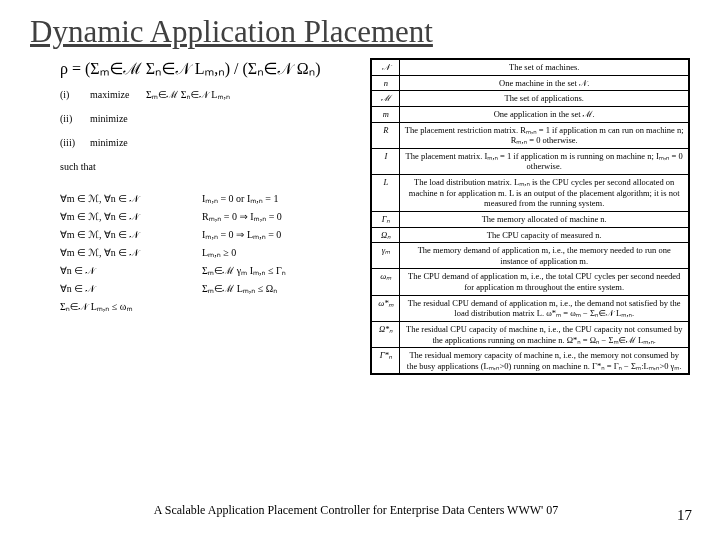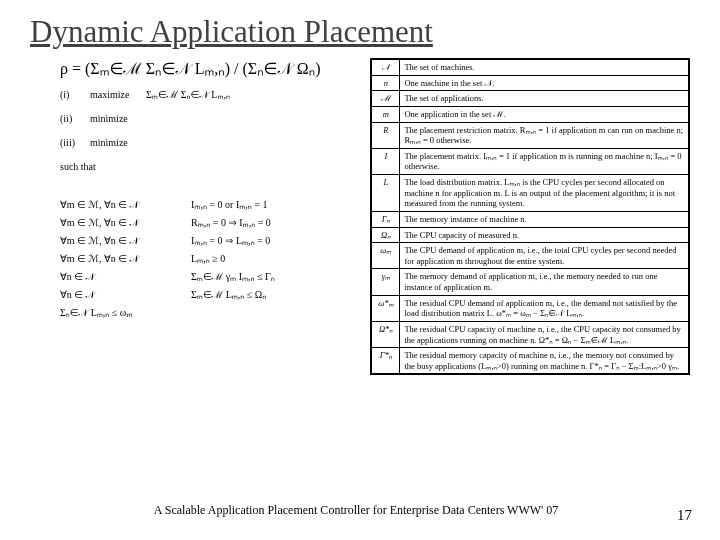--- a/index.html
+++ b/index.html
@@ -21,39 +21,40 @@
   .content {
     display: flex;
     padding: 0 30px 0 60px;
     gap: 8px;
   }
   .left {
     flex: 0 0 48%;
     font-size: 10px;
     line-height: 1.4;
   }
-  .left .block { margin-bottom: 24px; }
+  .left .block { margin-bottom: 18px; }
   .left .rho { font-size: 16px; margin-bottom: 8px; }
   .left .obj { display:flex; align-items:center; gap:8px; margin:6px 0 10px; }
   .left .obj .num { width:22px; }
   .left .obj .verb { width:48px; }
   .left .constraints { margin-top:4px; }
-  .left .cons { display:flex; gap:1px; margin:4px 0; }
+  .left .cons { display:flex; gap:12px; margin:4px 0; }
   .left .cons .q { width:130px; }
   .right {
     flex: 1;
     border: 1px solid #000;
   }
   .right table { border-collapse: collapse; width:100%; }
   .right td {
     border: 1px solid #000;
     font-size: 8.5px;
     line-height: 1.25;
     padding: 2px 4px;
     vertical-align: top;
+    text-align: center;
   }
   .right td.sym { width: 28px; text-align:center; font-style: italic; }
   .caption {
     position:absolute;
     bottom: 22px;
     left: 0; right:8px;
     text-align:center;
     font-size: 12px;
   }
   .pagenum {
@@ -145,33 +146,33 @@
           <tr>
             <td class="sym">I</td>
             <td>The placement matrix. Iₘ,ₙ = 1 if application m is running on machine n; Iₘ,ₙ = 0 otherwise.</td>
           </tr>
           <tr>
             <td class="sym">L</td>
             <td>The load distribution matrix. Lₘ,ₙ is the CPU cycles per second allocated on machine n for application m. L is an output of the placement algorithm; it is not measured from the running system.</td>
           </tr>
           <tr>
             <td class="sym">Γₙ</td>
-            <td>The memory instance of machine n.</td>
+            <td>The memory allocated of machine n.</td>
           </tr>
           <tr>
             <td class="sym">Ωₙ</td>
             <td>The CPU capacity of measured n.</td>
           </tr>
           <tr>
+            <td class="sym">γₘ</td>
+            <td>The memory demand of application m, i.e., the memory needed to run one instance of application m.</td>
+          </tr>
+          <tr>
             <td class="sym">ωₘ</td>
             <td>The CPU demand of application m, i.e., the total CPU cycles per second needed for application m throughout the entire system.</td>
-          </tr>
-          <tr>
-            <td class="sym">γₘ</td>
-            <td>The memory demand of application m, i.e., the memory needed to run one instance of application m.</td>
           </tr>
           <tr>
             <td class="sym">ω*ₘ</td>
             <td>The residual CPU demand of application m, i.e., the demand not satisfied by the load distribution matrix L. ω*ₘ = ωₘ − Σₙ∈𝒩 Lₘ,ₙ.</td>
           </tr>
           <tr>
             <td class="sym">Ω*ₙ</td>
             <td>The residual CPU capacity of machine n, i.e., the CPU capacity not consumed by the applications running on machine n. Ω*ₙ = Ωₙ − Σₘ∈ℳ Lₘ,ₙ.</td>
           </tr>
           <tr>

